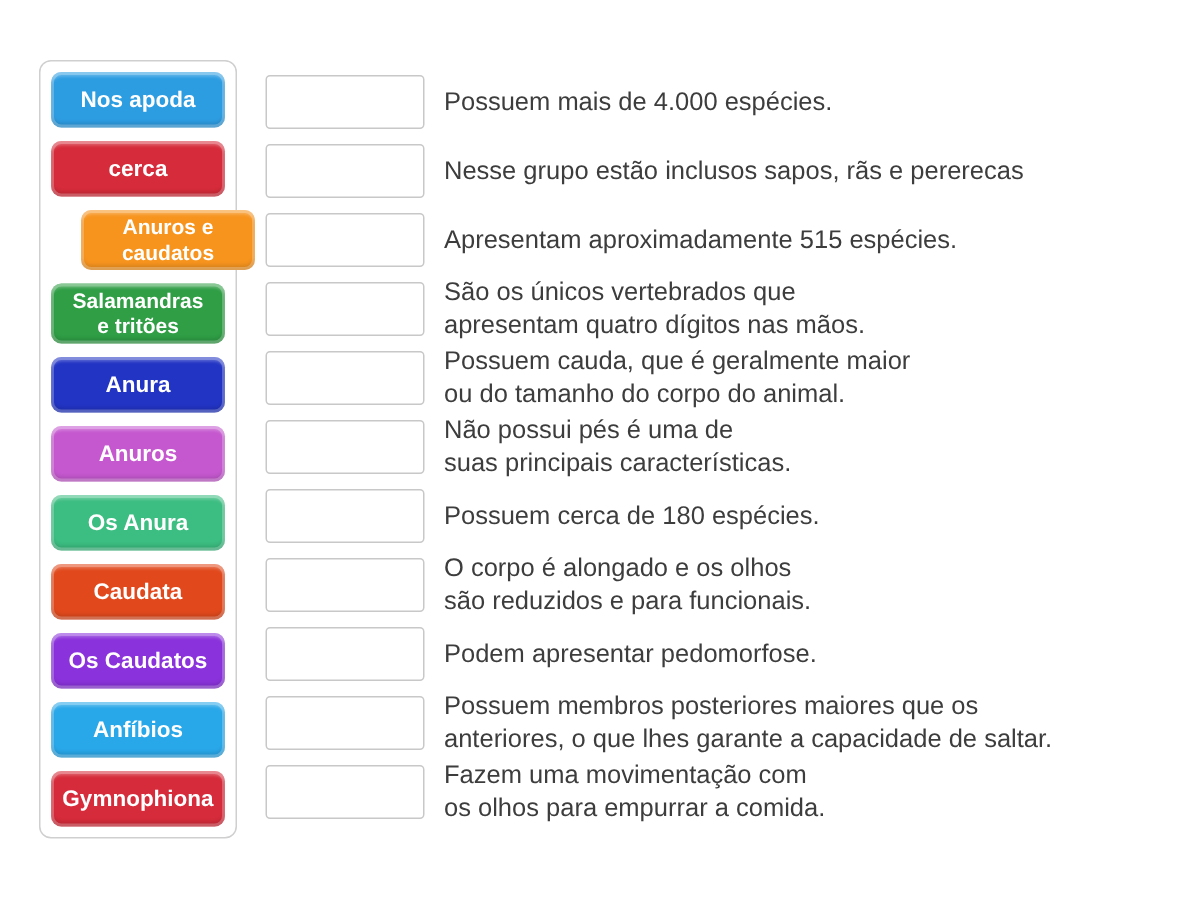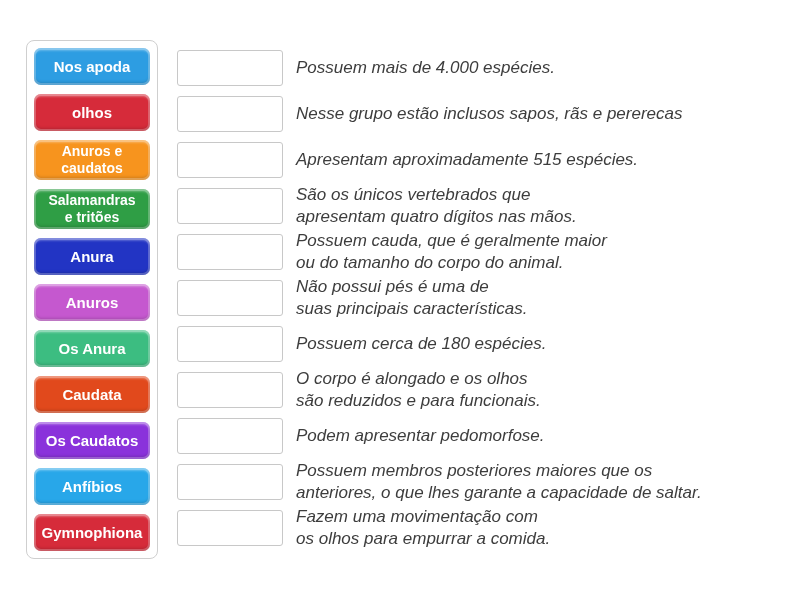--- a/index.html
+++ b/index.html
@@ -19,21 +19,20 @@
     top: 40px;
     width: 132px;
     box-sizing: border-box;
     background: #ffffff;
     border: 1px solid #cfcfcf;
     border-radius: 8px;
     padding: 7px;
     display: flex;
     flex-direction: column;
     gap: 9px;
-    align-items: flex-end;
   }
   .keyword-tile {
     box-sizing: border-box;
     width: 100%;
     min-height: 37px;
     border-radius: 7px;
     display: flex;
     align-items: center;
     justify-content: center;
     padding: 3px 4px;
@@ -60,21 +59,20 @@
     position: absolute;
     left: 177px;
     top: 50px;
     width: 600px;
   }
   .match-row {
     height: 36px;
     margin-bottom: 10px;
     display: flex;
     align-items: center;
-    font-style: italic;
   }
   .drop-zone {
     box-sizing: border-box;
     width: 106px;
     height: 36px;
     flex: 0 0 106px;
     background: #ffffff;
     border: 1px solid #c8c8c8;
     border-radius: 3px;
   }
@@ -87,21 +85,21 @@
   }
 </style>
 </head>
 <body>
 
 <div class="keywords-panel">
     <div class="keyword-tile" style="background: rgb(45, 157, 226);">
     <span class="label">Nos apoda</span>
   </div>
     <div class="keyword-tile" style="background: rgb(214, 43, 58);">
-    <span class="label">olhos</span>
+    <span class="label">cerca</span>
   </div>
     <div class="keyword-tile small" style="background: rgb(247, 148, 30); margin-left: 20px;">
     <span class="label">Anuros e
 caudatos</span>
   </div>
     <div class="keyword-tile small" style="background: rgb(47, 158, 69);">
     <span class="label">Salamandras
 e tritões</span>
   </div>
     <div class="keyword-tile" style="background: rgb(34, 52, 196);">

